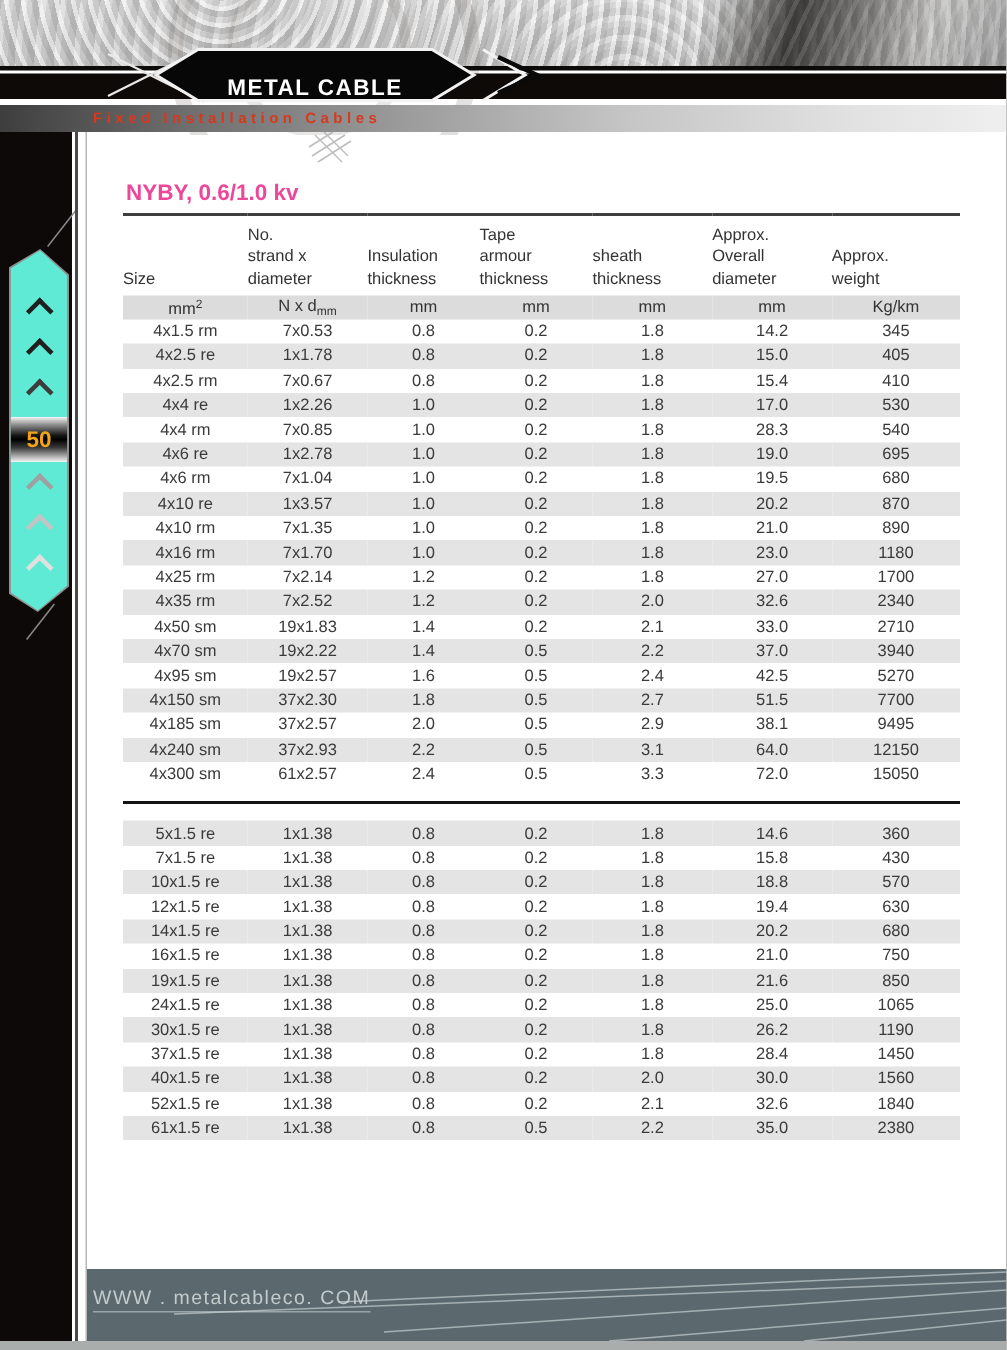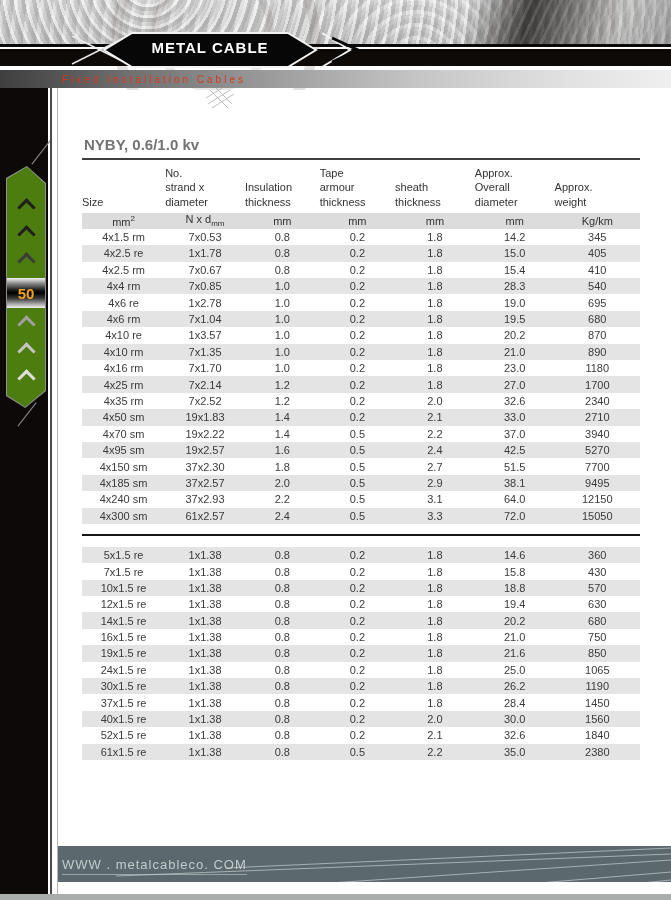--- a/index.html
+++ b/index.html
@@ -27,67 +27,67 @@
   .wm-circle-outer { position:absolute; left:112px; top:-68px; width:188px; height:188px; border:10px solid rgba(110,105,100,.20); border-radius:50%; }
   .wm-circle-inner { position:absolute; left:152px; top:-30px; width:108px; height:108px; border:7px solid rgba(110,105,100,.16); border-radius:50%; }
   .hline-thin  { position:absolute; left:0; right:0; top:44px; height:3px; background:#0d0b09; }
   .black-band  { position:absolute; left:0; right:0; top:49px; height:17px; background:#0d0a08; }
   .subtitle-bar {
     position:absolute; left:0; right:0; top:70px; height:18px;
     background:linear-gradient(90deg,#3e3e3e 0%,#6d6d6d 18%,#9b9b9b 40%,#c5c5c5 62%,#e2e2e2 85%,#efefef 100%);
   }
   .category-label {
     position:absolute; top:74px; left:62px;
-    font-size:10px; font-weight:normal; letter-spacing:3px; color:#d6391d;text-align:center;
+    font-size:10px; font-weight:bold; letter-spacing:3px; color:#d6391d;text-align:center;
   }
   .badge-svg { position:absolute; left:70px; top:30px; }
   .brand-label {
-    position:absolute; left:104px; top:31px; width:212px; height:34px;
+    position:absolute; left:104px; top:42px; width:212px; height:34px;
     line-height:34px; text-align:center; color:#fff;
     font-size:15px; font-weight:bold; letter-spacing:1px;
   }
 
   
   .sidebar { position:absolute; left:0; top:88px; width:48px; height:806px; background:#0c0908; }
   .rail { position:absolute; left:50px; top:88px; width:5px; height:806px; background:#fff;
           border-left:2px solid #4a4a4a; border-right:1px solid #b5b5b5; z-index:5; }
   .pill-outer { position:absolute; left:6px; top:166px; width:40px; height:242px; background:#8f8f8f;
                 clip-path:polygon(0 5%,52% 0,100% 7%,100% 93%,48% 100%,0 95%); z-index:6; }
-  .pill-inner { position:absolute; left:1px; top:1px; right:1px; bottom:1px; background:#4d7c0f;
+  .pill-inner { position:absolute; left:1px; top:1px; right:1px; bottom:1px; background:#5eead4;
                 clip-path:polygon(0 5%,52% 0,100% 7%,100% 93%,48% 100%,0 95%);
                 display:flex; flex-direction:column; padding-top:28px; box-sizing:border-box; }
   .chev { display:block; width:10px; height:10px; border-left:3px solid; border-top:3px solid;
           transform:rotate(45deg); margin:6px auto 8px; }
   .c1,.c2 { border-color:#1f1f1f; } .c3 { border-color:#3c3c3c; }
   .c4 { border-color:#a0a0a0; } .c5 { border-color:#c4c4c4; } .c6 { border-color:#e0e0e0; }
   .page-band { width:100%; height:30px; margin:2px 0 4px;
     background:linear-gradient(180deg,#f5f5f5 0%,#8a8a8a 18%,#1a1a1a 40%,#000 50%,#3a3a3a 68%,#9f9f9f 85%,#f5f5f5 100%);
     display:flex; align-items:center; justify-content:center; }
   .page-number { color:#f2a31c; font-weight:bold; font-size:15px; }
   .hair { position:absolute; width:30px; height:1px; background:#8a8a8a; z-index:4; }
   .hair.top { left:26px; top:152px; transform:rotate(-52deg); }
   .hair.bot { left:12px; top:414px; transform:rotate(-52deg); }
 
   
   .sketch-icon { position:absolute; left:204px; top:86px; opacity:.75; }
   .content { position:absolute; left:82px; top:120px; width:558px; }
-  .doc-title { font-size:15px; font-weight:bold; color:#737373; margin:16px 0 5px 2px; }
+  .doc-title { font-size:15px; font-weight:bold; color:#ec4899; margin:0 0 5px 2px; }
   table.cable { width:100%; border-collapse:collapse; table-layout:fixed; }
   table.head-part { border-top:2px solid #3f3f3f; }
   th.colhead { font-weight:normal; font-size:11px; color:#333; text-align:left;
                vertical-align:bottom; padding:6px 0 4px; line-height:1.3; white-space:pre-line; }
   tr.units td { background:#dcdcdc; font-size:11px; color:#333; text-align:center; height:16px; padding:0; }
   tr.units sup, tr.units sub { font-size:8px; }
   tbody td { font-size:11px; color:#3a3a3a; text-align:center; height:16.4px; padding:0; }
   #sec1 tr:nth-child(even) td { background:#e4e4e4; }
   #sec2 tr:nth-child(odd)  td { background:#e4e4e4; }
   .section-divider { height:2px; background:#151515; margin:10px 0 11px; }
 
   
-  .footer { position:absolute; left:56px; right:0; top:846px; height:36px; background:#5b696e; overflow:hidden; }
+  .footer { position:absolute; left:56px; right:0; top:846px; height:48px; background:#5b696e; overflow:hidden; }
   .website { position:absolute; left:6px; top:11px; font-size:13px; color:#ccd3d3;
              letter-spacing:1px; opacity:.92; border-bottom:1px solid rgba(215,222,222,.55); padding-bottom:2px; }
   .footer-lines { position:absolute; left:0; top:0; }
   .bottom-strip { position:absolute; left:0; right:0; top:894px; height:6px; background:#a9aeac; }
 </style>
 </head>
 <body>
 
 <div class="page">
 
@@ -202,20 +202,29 @@
           <tr>
             <td>4x2.5 rm</td>
             <td>7x0.67</td>
             <td>0.8</td>
             <td>0.2</td>
             <td>1.8</td>
             <td>15.4</td>
             <td>410</td>
           </tr>
           <tr>
+            <td>4x4 re</td>
+            <td>1x2.26</td>
+            <td>1.0</td>
+            <td>0.2</td>
+            <td>1.8</td>
+            <td>17.0</td>
+            <td>530</td>
+          </tr>
+          <tr>
             <td>4x4 rm</td>
             <td>7x0.85</td>
             <td>1.0</td>
             <td>0.2</td>
             <td>1.8</td>
             <td>28.3</td>
             <td>540</td>
           </tr>
           <tr>
             <td>4x6 re</td>

